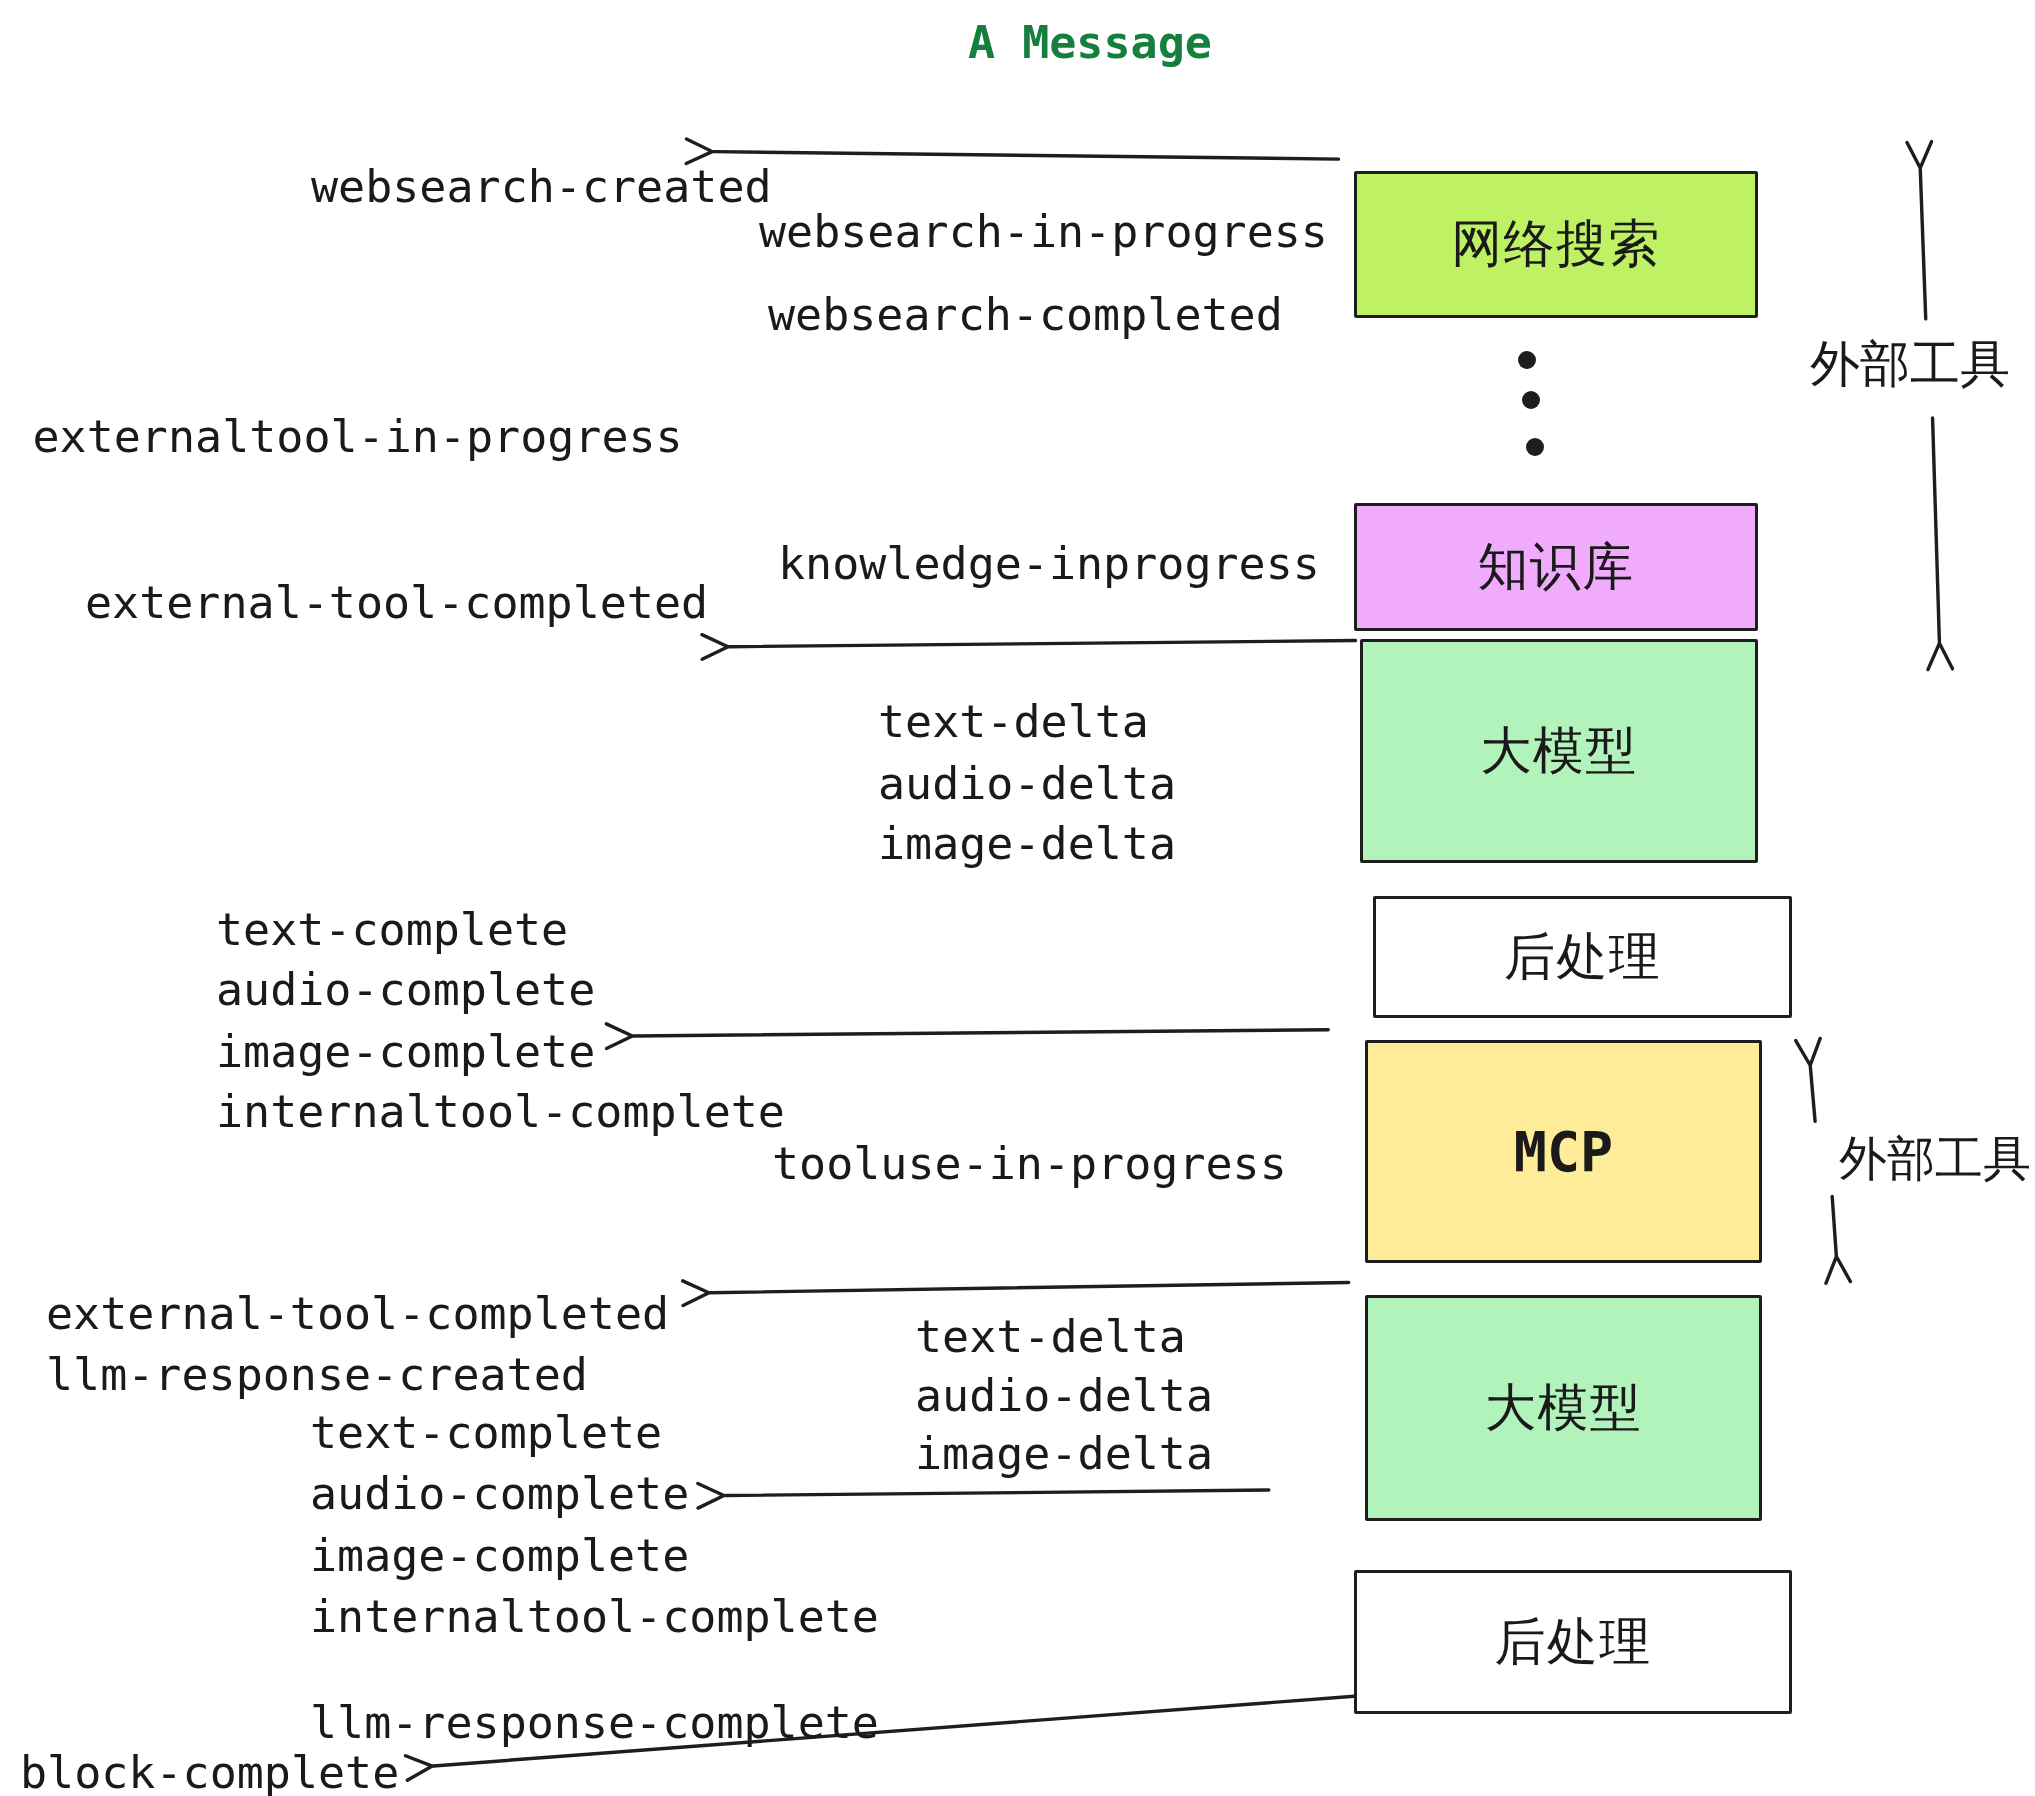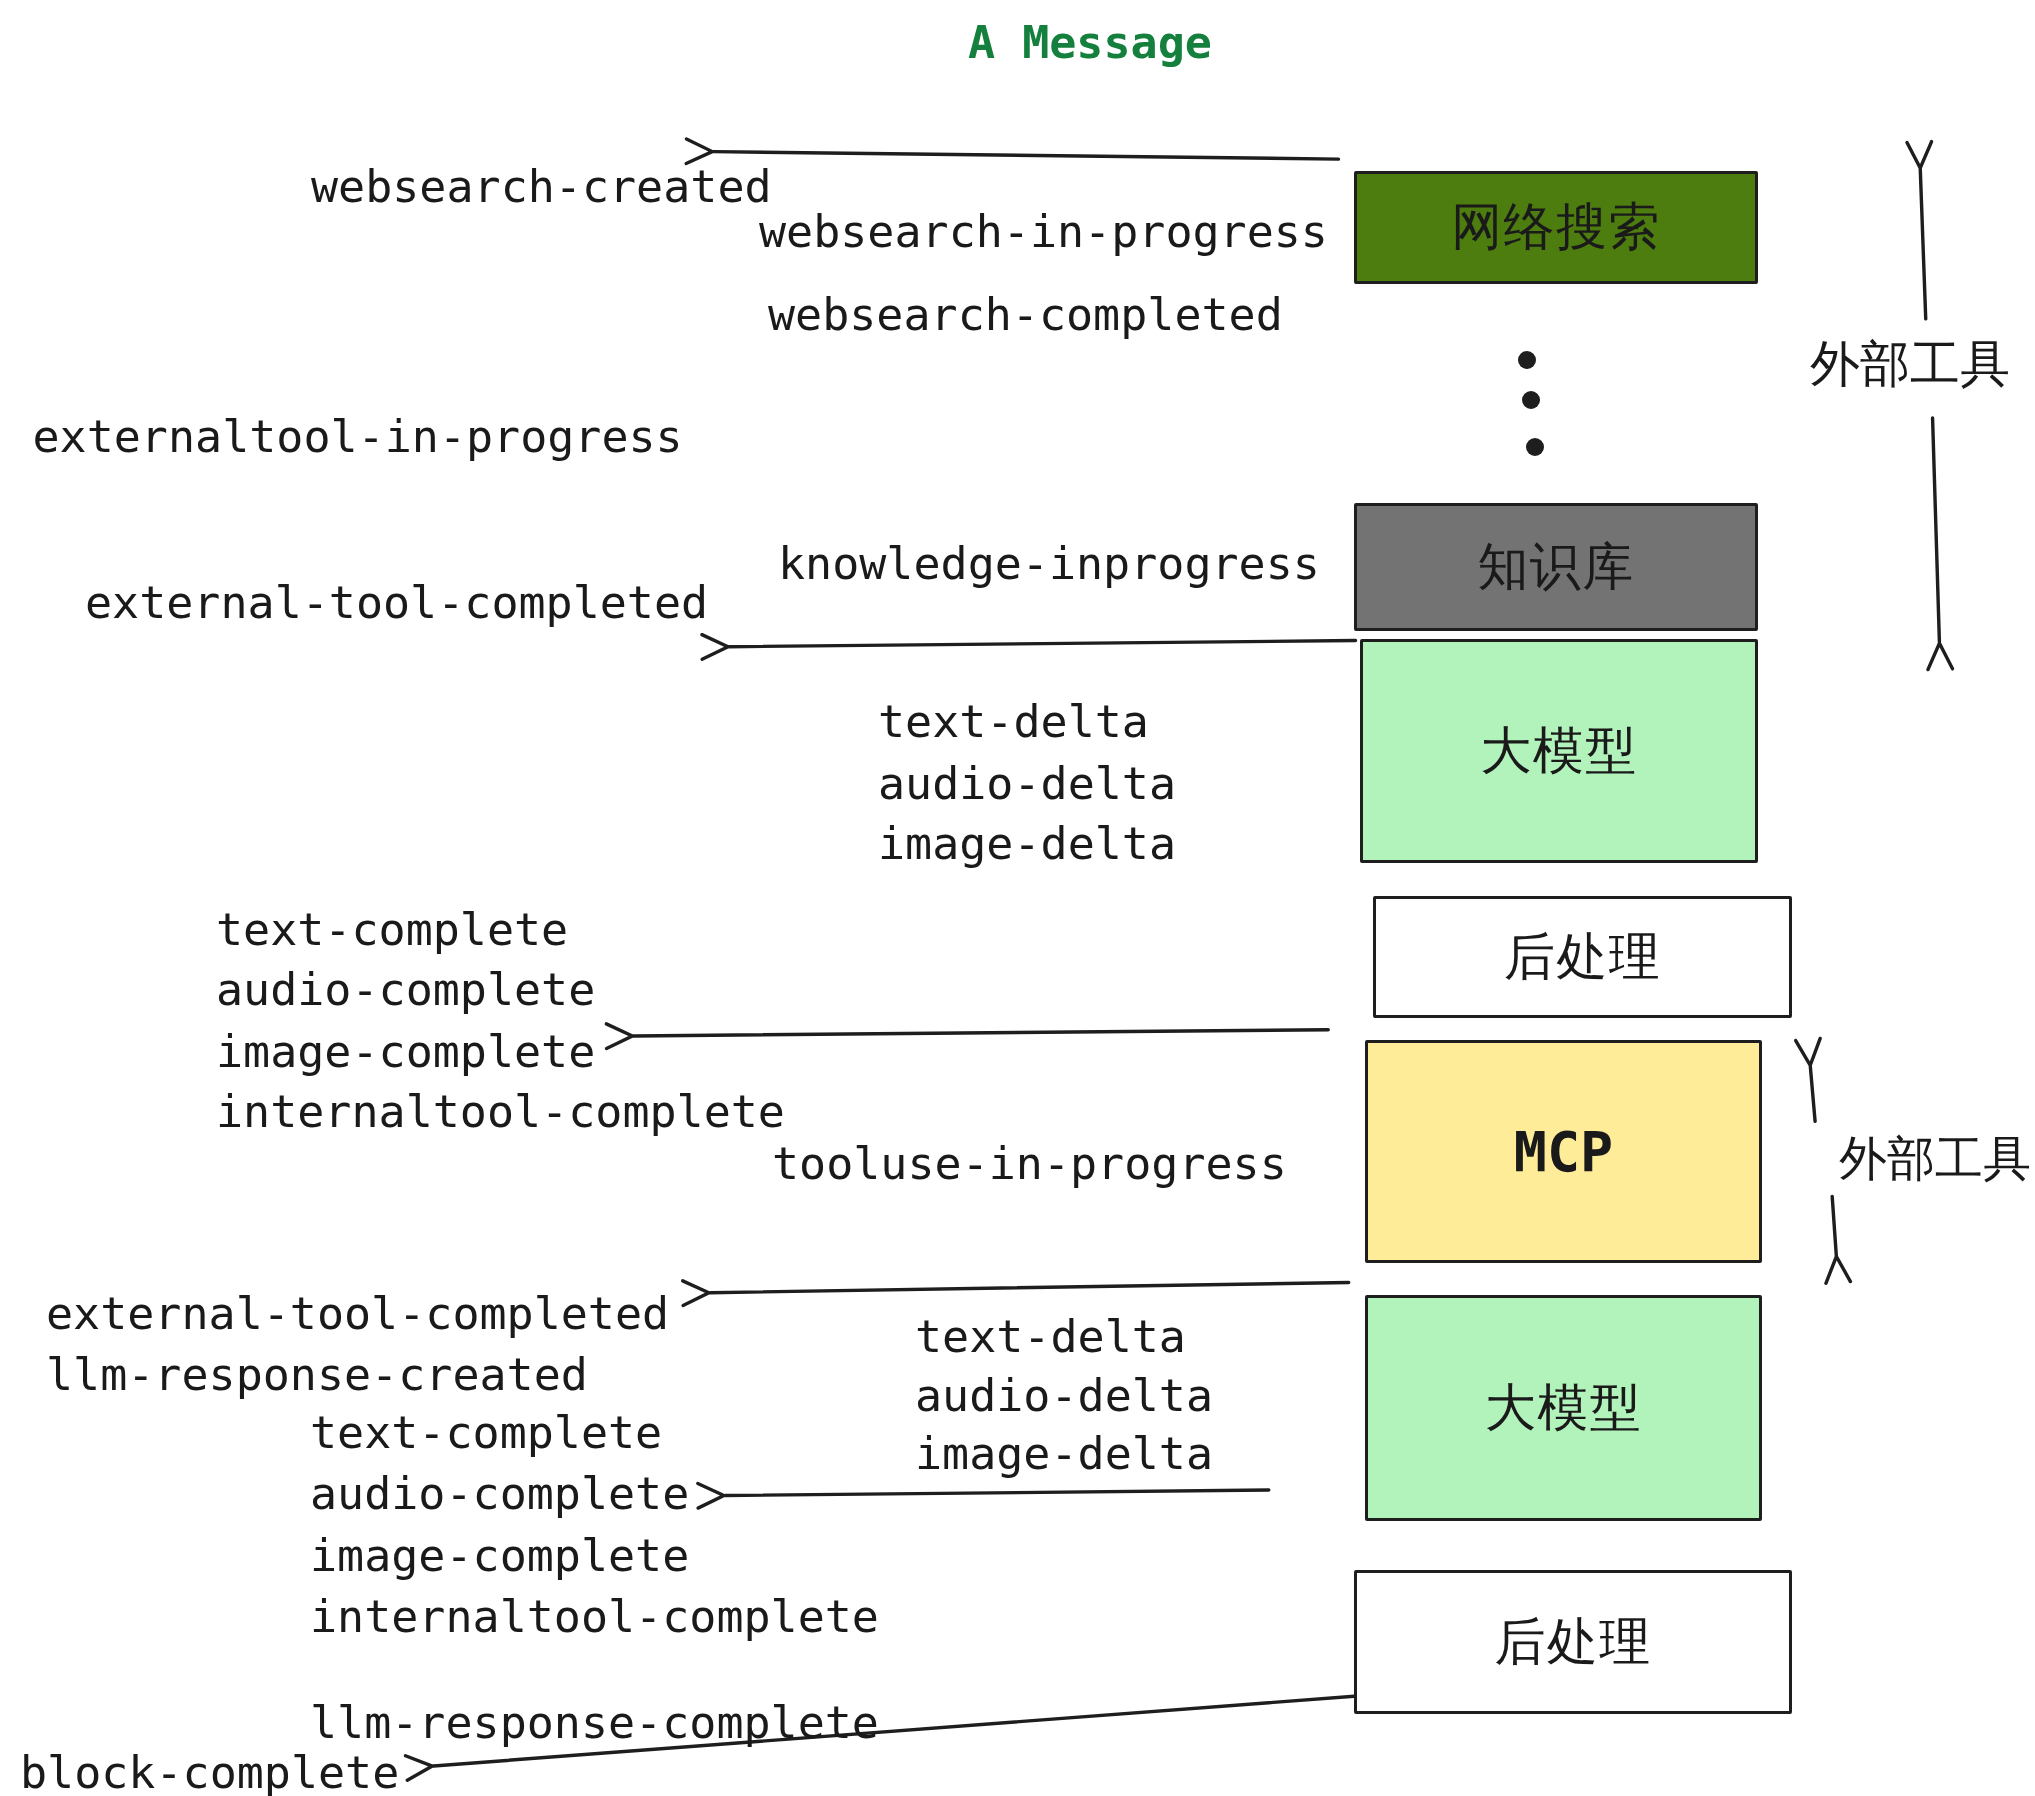--- a/index.html
+++ b/index.html
@@ -86,29 +86,29 @@
   <div class="event" style="left:915px;top:1429px;">image-delta</div>
 
   <div class="event" style="left:310px;top:1408px;">text-complete</div>
   <div class="event" style="left:310px;top:1469px;">audio-complete</div>
   <div class="event" style="left:310px;top:1531px;">image-complete</div>
   <div class="event" style="left:310px;top:1592px;">internaltool-complete</div>
   <div class="event" style="left:310px;top:1698px;">llm-response-complete</div>
 
   <div class="event" style="left:20px;top:1748px;">block-complete</div>
 
-  <div class="box" style="left: 1354px; top: 171px; width: 404px; height: 113px; background-color: #4d7c0f;">
+  <div class="box" style="left: 1354px; top: 171px; width: 404px; height: 147px; background-color: #bef264;">
     <span class="box-label">网络搜索</span>
   </div>
 
   <div class="dot" style="left:1518px;top:351px;"></div>
   <div class="dot" style="left:1522px;top:391px;"></div>
   <div class="dot" style="left:1526px;top:438px;"></div>
 
-  <div class="box" style="left: 1354px; top: 503px; width: 404px; height: 128px; background-color: #737373;">
+  <div class="box" style="left: 1354px; top: 503px; width: 404px; height: 128px; background-color: #f0abfc;">
     <span class="box-label">知识库</span>
   </div>
 
   <div class="box" style="left: 1360px; top: 639px; width: 398px; height: 224px; background-color: rgb(178, 242, 187);">
     <span class="box-label">大模型</span>
   </div>
 
   <div class="box" style="left: 1373px; top: 896px; width: 419px; height: 122px; background-color: rgb(255, 255, 255);">
     <span class="box-label">后处理</span>
   </div>

